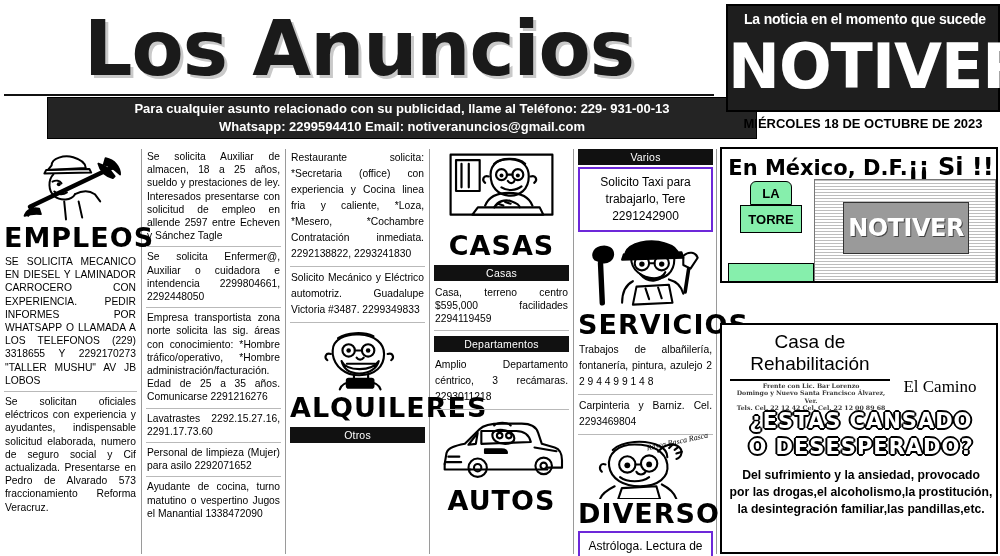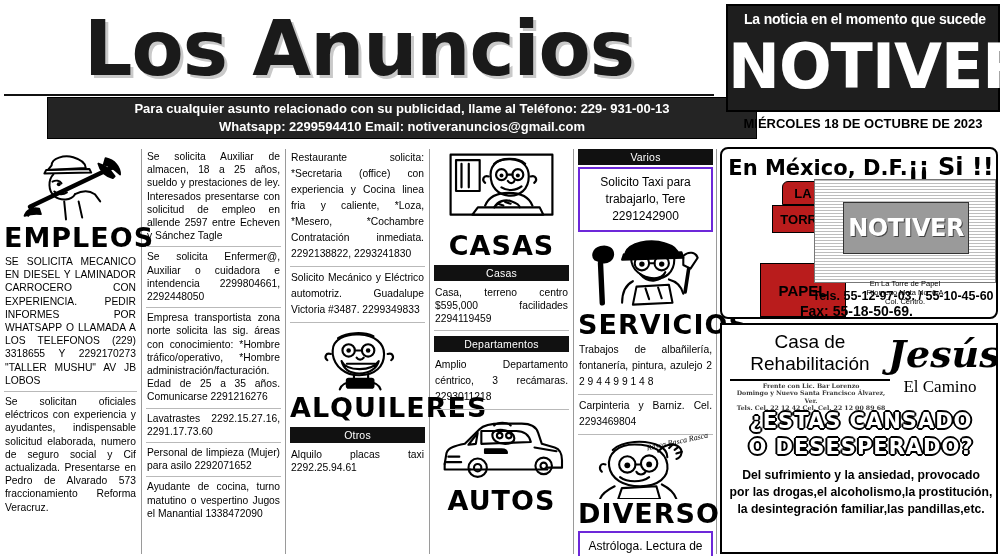--- a/index.html
+++ b/index.html
@@ -107,34 +107,34 @@
     font-size:12px; line-height:17px; text-align:center;
     font-family:"Liberation Sans", sans-serif;
     margin-bottom:4px;
   }
 
   
   .rightads{ position:absolute; left:718px; top:147px; width:282px; height:409px; }
   .adbox{ position:absolute; left:2px; width:278px; border:2px solid #000; background:#fff; overflow:hidden; }
 
   
-  #ad-torre{ top:0; height:172px;border-radius:8px; }
+  #ad-torre{ top:0; height:136px; }
   .torre-head{
     position:absolute; left:0; top:4px; width:278px; text-align:center;
     font-family:"DejaVu Sans", sans-serif; font-weight:bold;
     font-size:21px; white-space:nowrap;
   }
   .torre-head .si{ font-size:24px; }
   .torre-tower{
     position:absolute; left:6px; top:32px; width:86px; height:136px;
   }
   .tw-seg{
-    position:absolute; border:1.5px solid #000; background:#b91c1c;
+    position:absolute; border:1.5px solid #000; background:#86efac;
     text-align:center; font-family:"Liberation Sans", sans-serif;
-    font-weight:bold; font-size:13px;margin-left:32px;
+    font-weight:bold; font-size:13px;
   }
   .tw1{ left:22px; top:0px;   width:42px; height:24px; line-height:24px; border-radius:6px 6px 0 0;}
   .tw2{ left:12px; top:24px;  width:62px; height:28px; line-height:28px; }
   .tw3{ left:5px;  top:52px;  width:76px; height:30px; line-height:30px; }
   .tw4{ left:0px;  top:82px;  width:86px; height:54px; line-height:54px; font-size:15px;}
   .torre-news{
     position:absolute; left:92px; top:30px; width:182px; height:104px;
     background:
       repeating-linear-gradient(to bottom, #bdbdbd 0 1px, #ffffff 1px 3px);
     border:1px solid #777;
@@ -291,21 +291,20 @@
             <path d="M104 26 C110 24,112 30,108 33"></path>
             <path d="M66 50 L66 56 M82 50 L82 56"></path>
             <rect x="58" y="54" width="30" height="10" rx="2" fill="#000"></rect>
             <path d="M50 66 C52 60,58 58,62 58 M96 66 C94 60,88 58,84 58"></path>
           </g>
         </svg>
         <div class="logo-word">ALQUILERES</div>
       </div>
 
       <div class="secbar">Otros</div>
-      <div class="ad nb">Alquilo placas taxi 2292.25.94.61</div>
     </div>
 
     <div class="col c4">
       <div class="logo">
         <svg class="logo-art" viewBox="0 0 140 88" width="135" height="80">
           <g fill="none" stroke="#000" stroke-width="2.4" stroke-linecap="round" stroke-linejoin="round">
             <rect x="14" y="4" width="112" height="66" fill="#fff"></rect>
             <path d="M20 10 L46 10 L46 44 L20 44 Z"></path>
             <path d="M26 14 L26 40 M34 14 L34 40"></path>
             <path d="M58 26 C58 14,68 8,80 9 C94 10,100 18,100 28 C100 42,90 50,78 49 C66 48,58 40,58 26 Z"></path>
@@ -453,21 +452,20 @@
         <div>Casa de</div>
         <div>Rehabilitación</div>
       </div>
       <div class="rehab-rule"></div>
       <div class="rehab-small">
         <div>Frente con Lic. Bar Lorenzo</div>
         <div>Domingo y Nuevo Santa Francisco Álvarez, Ver.</div>
         <div>Tels. Cel. 22 12 42 Cel. Cel. 22 12 00 89 68</div>
       </div>
 
-      <div class="rehab-jesus">Jesús</div>
       <div class="rehab-camino">El Camino</div>
 
       <div class="rehab-q rq1">¿ESTAS CANSADO</div>
       <div class="rehab-q rq2">O DESESPERADO?</div>
 
       <div class="rehab-body">
         <div>Del sufrimiento y la ansiedad, provocado</div>
         <div>por las drogas,el alcoholismo,la prostitución,</div>
         <div>la desintegración familiar,las pandillas,etc.</div>
       </div>

